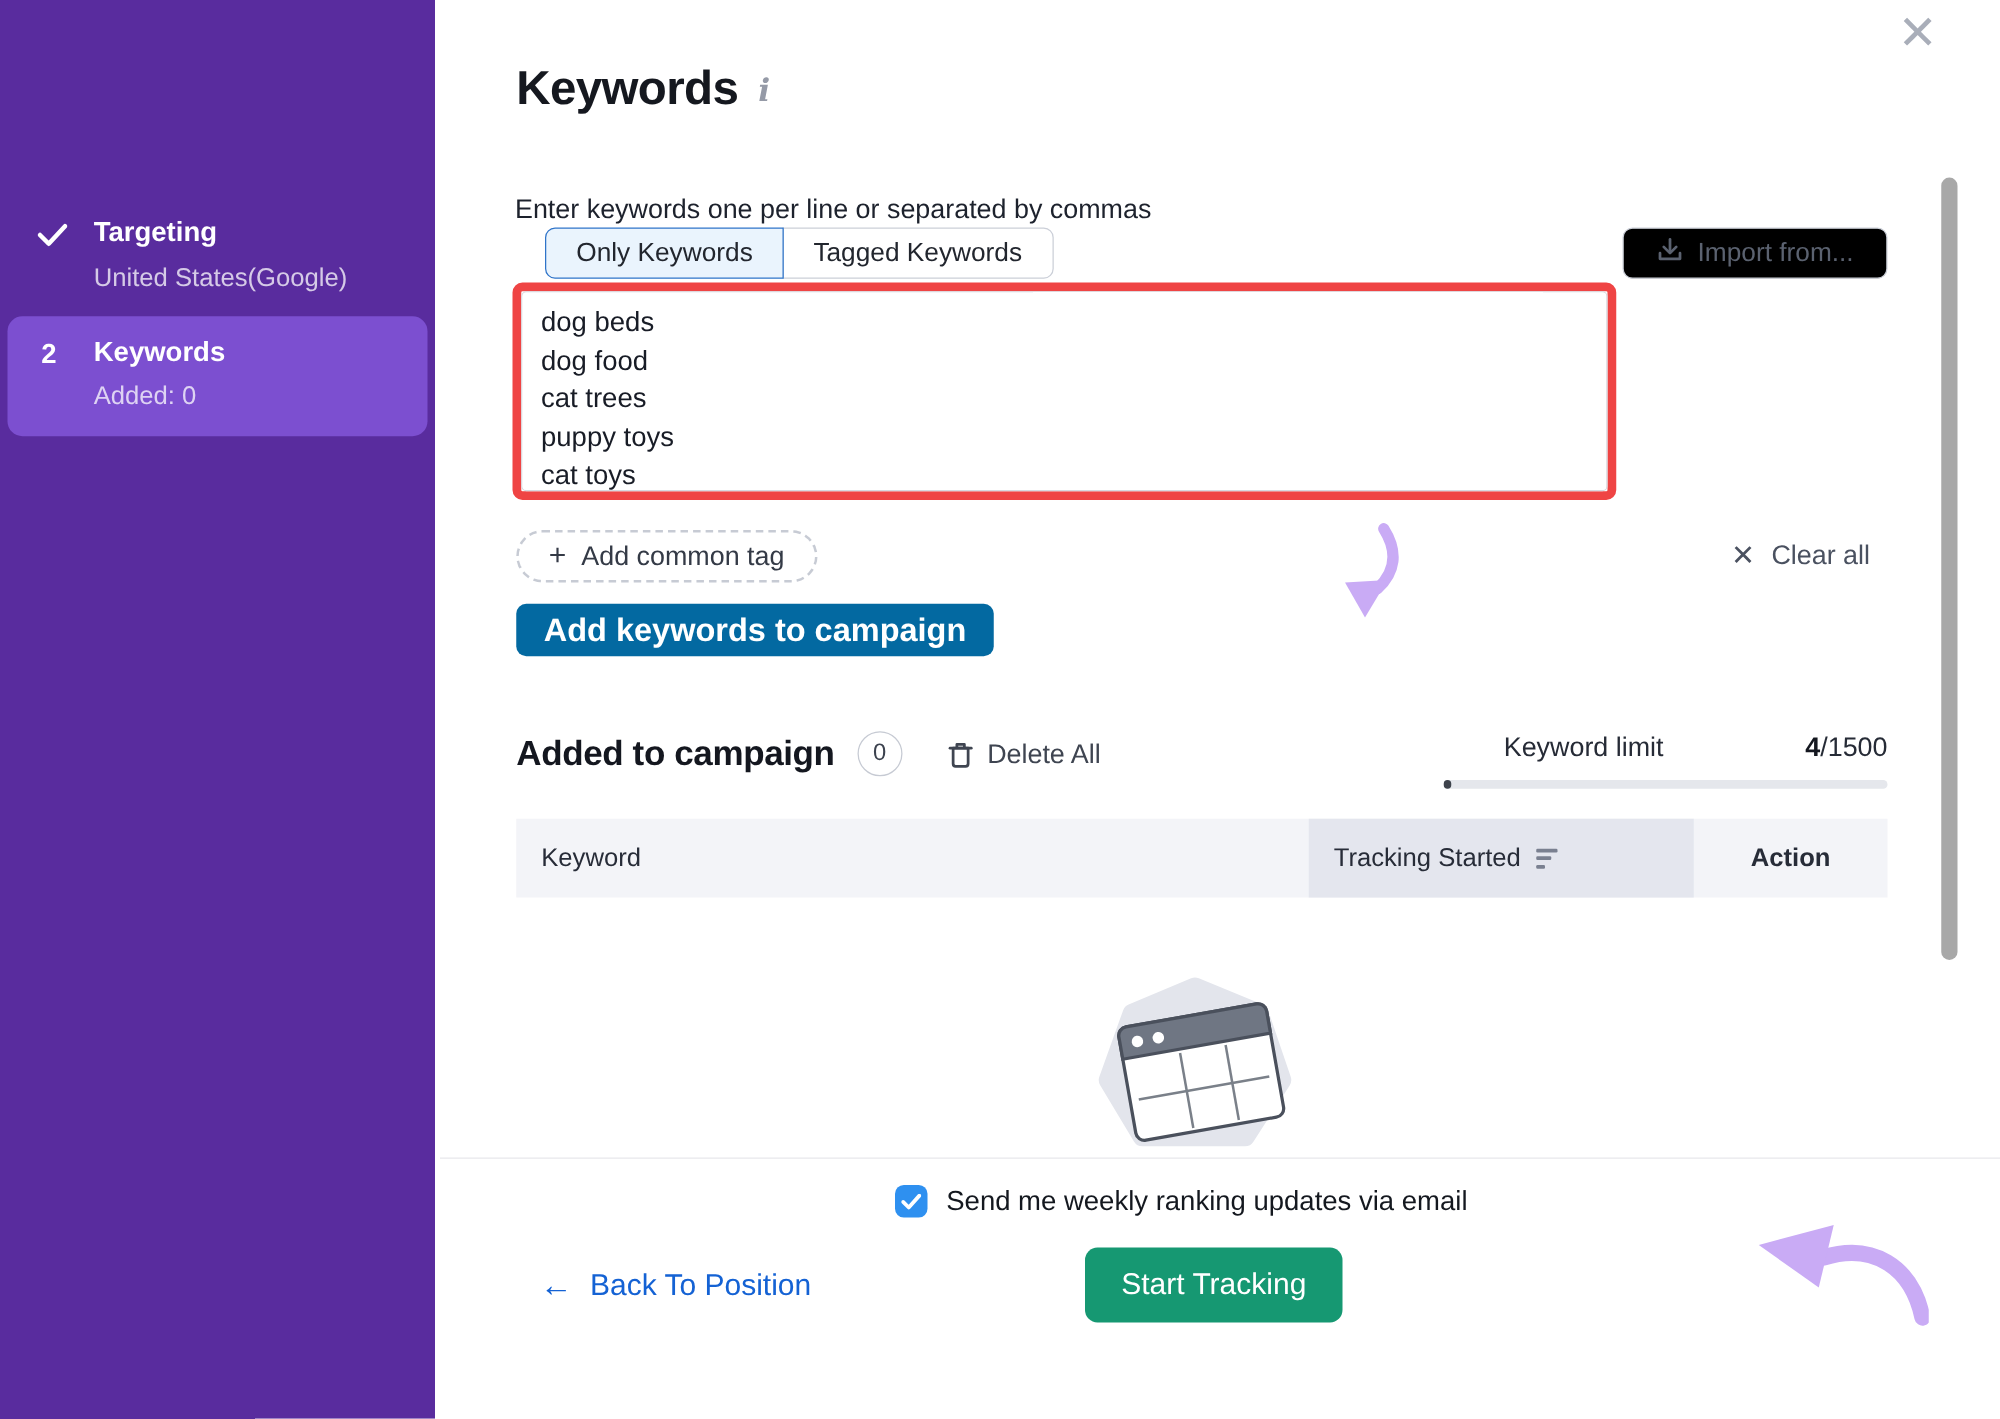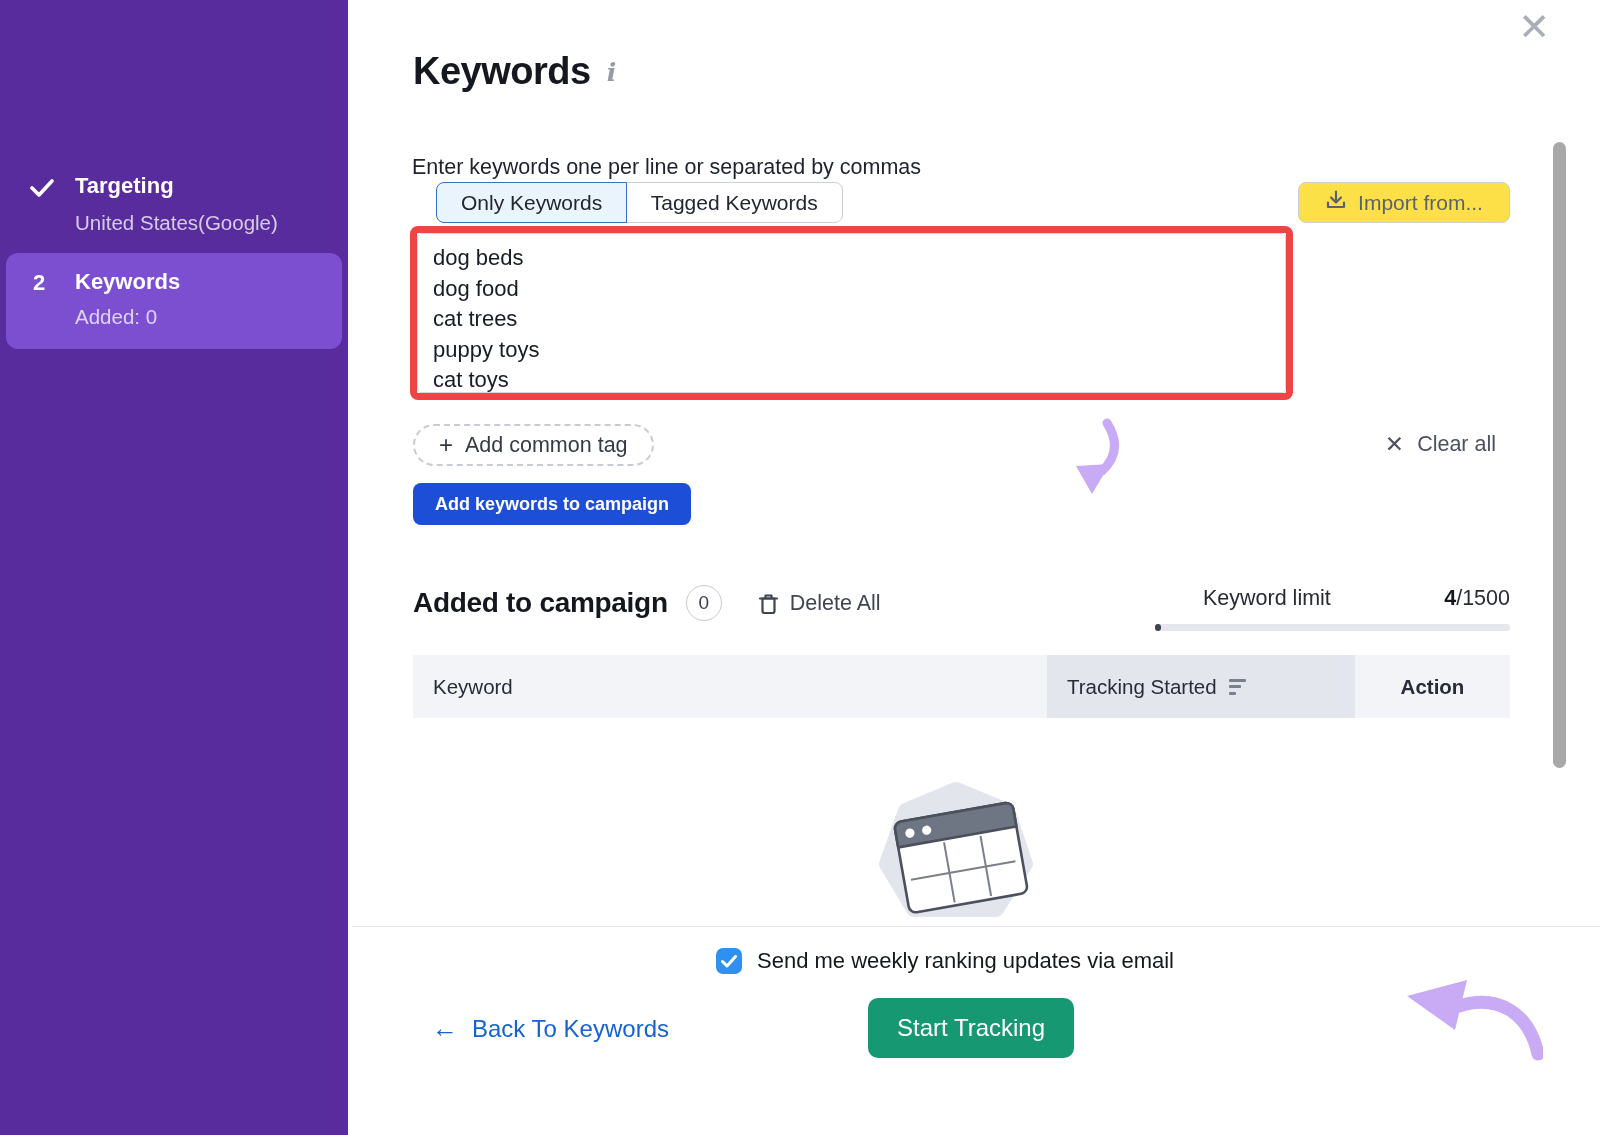--- a/index.html
+++ b/index.html
@@ -32,40 +32,40 @@
   .subtitle { position:absolute; left:64px; top:139px; font-size:21.5px; color:#1d222d;margin-top:16px; }
 
   .tabs { position:absolute; left:65px; top:182px; display:flex; height:41px;padding-left:23px; }
   .tab { display:flex; align-items:center; padding:0 24px; font-size:21px; color:#22262e;
     border:1.5px solid #cbcfd8; background:#ffffff; cursor:pointer; white-space:nowrap; }
   .tab.selected { background:#eaf4fd; border-color:#2f74c9; z-index:2; }
   .tab:first-child { border-radius:8px 0 0 8px; }
   .tab:last-child { border-radius:0 8px 8px 0; margin-left:-1.5px; }
 
   .import-btn { position:absolute; left:950px; top:182px; width:212px; height:41px; border:1.5px solid #cbcfd8;
-    border-radius:8px; background:#fde047; display:flex; align-items:center; justify-content:center; gap:11px;
+    border-radius:8px; background:#000000; display:flex; align-items:center; justify-content:center; gap:11px;
     font-size:21px; color:#5b6270; cursor:pointer; }
 
   .kw-wrap { position:absolute; left:62px; top:226px; width:883px; height:174px;
     border:7px solid #ef4444; border-radius:8px; background:#ffffff; }
   .kw-area { width:100%; height:100%; border:1px solid #d6d9e0; border-radius:4px; resize:none; outline:none;
     font-family:"Liberation Sans","DejaVu Sans",sans-serif; font-size:22px; color:#181c26; line-height:30.5px;
     padding:9px 15px; }
 
   .add-tag { position:absolute; left:65px; top:424px; height:42px; display:inline-flex; align-items:center;
     gap:12px; padding:0 24px; border:2px dashed #c7cbd4; border-radius:22px; background:#ffffff;
     font-size:21.5px; color:#343a46; cursor:pointer; }
   .add-tag .plus { font-size:24px; color:#343a46; }
 
   .clear-all { position:absolute; right:104px; top:431px; display:flex; align-items:center; gap:13px;
     font-size:21.5px; color:#4a5160; cursor:pointer; }
   .clear-all .x { font-size:23px; font-weight:bold; color:#4a5160; }
 
   .btn-blue { position:absolute; left:65px; top:483px; height:42px; padding:0 22px; border:none;
-    border-radius:8px; background:#1d4ed8; color:#ffffff; font-size:18px; font-weight:bold;
+    border-radius:8px; background:#0369a1; color:#ffffff; font-size:26px; font-weight:bold;
     font-family:inherit; cursor:pointer; }
 
   .added-row { position:absolute; left:65px; top:585px; display:flex; align-items:center; }
   .added-title { font-size:28px; font-weight:bold; color:#14171f; letter-spacing:-0.3px; }
   .count-badge { margin-left:18px; width:36px; height:36px; border:1.5px solid #c6cad3; border-radius:50%;
     display:flex; align-items:center; justify-content:center; font-size:19px; color:#3c424e; }
   .delete-all { margin-left:36px; display:flex; align-items:center; gap:11px; font-size:21.5px;
     color:#3f4551; cursor:pointer; }
 
   .limit-block { position:absolute; left:807px; top:586px; width:355px; }
@@ -239,21 +239,21 @@
       <span class="checkbox">
         <svg width="16" height="13" viewBox="0 0 16 13">
           <polyline points="1.5,6.5 6,11 14.5,1.5" fill="none" stroke="#ffffff" stroke-width="3" stroke-linecap="round" stroke-linejoin="round"></polyline>
         </svg>
       </span>
       <span class="cb-label">Send me weekly ranking updates via email</span>
     </div>
 
     <div class="back-link">
       <span class="arr">←</span>
-      <span>Back To Keywords</span>
+      <span>Back To Position</span>
     </div>
 
     <button class="btn-green">Start Tracking</button>
 
     <svg class="arrow-svg arrow-big" width="142" height="94" viewBox="0 0 142 94">
       <path d="M137,86 C128,44 96,26 58,38" fill="none" stroke="#c9abf5" stroke-width="13" stroke-linecap="round"></path>
       <polygon points="6,28 66,12 54,62" fill="#c9abf5"></polygon>
     </svg>
 
   </main>

